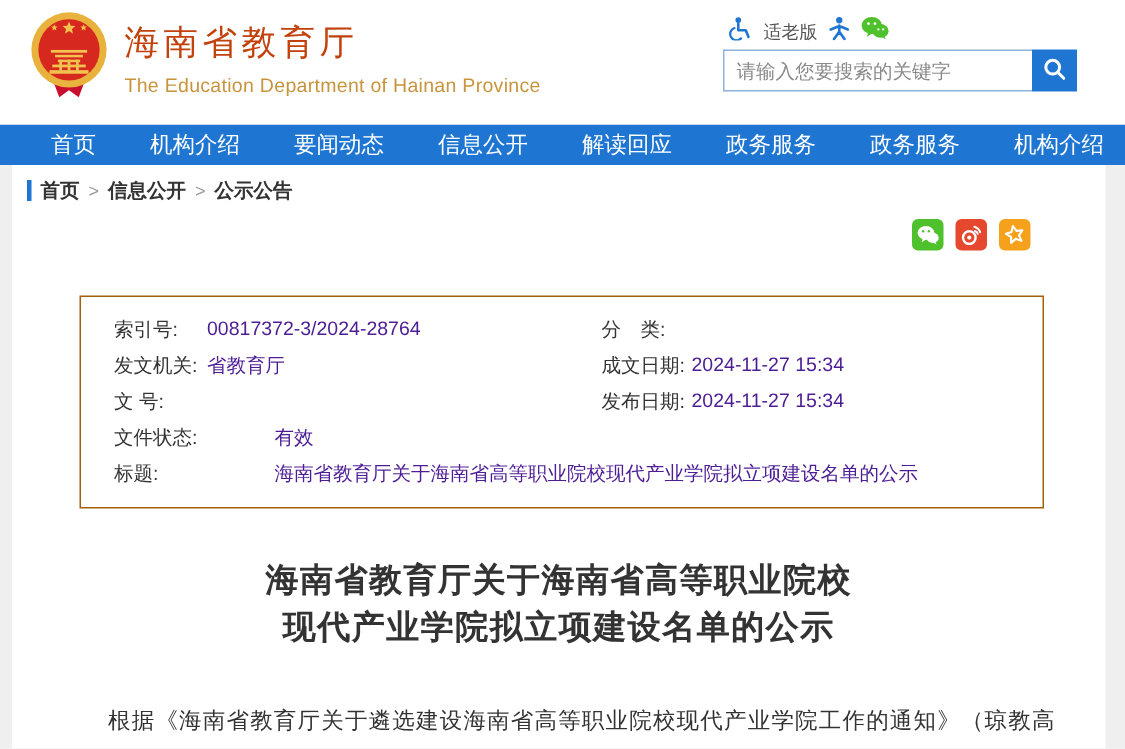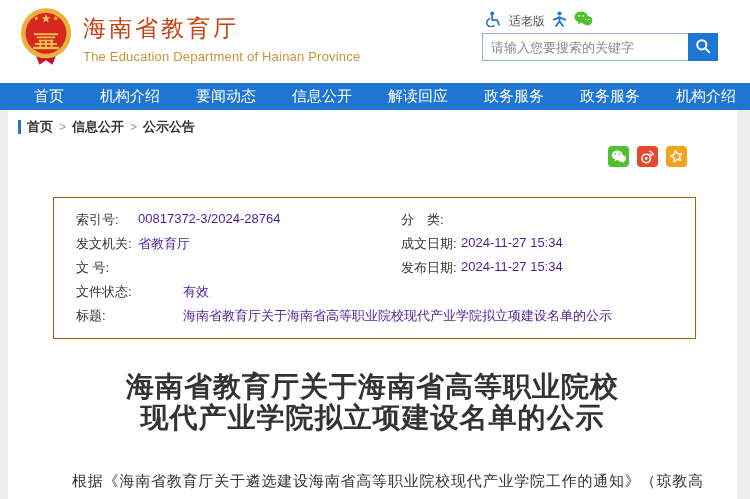--- a/index.html
+++ b/index.html
@@ -47,21 +47,21 @@
   .meta-table { margin:30px 0 0 45px; width:643px; border:1px solid #a16207; padding:10px 0; }
   .meta-row { display:flex; min-height:24px; align-items:center; font-size:13px; color:#333; }
   .meta-cell { display:flex; }
   .meta-cell.c1 { width:347px; padding-left:22px; }
   .meta-cell.c2 { flex:1; }
   .meta-cell.full { padding-left:22px; padding-right:16px;gap:45px; }
   .meta-label { width:62px; flex:none; }
   .meta-label.wide { width:60px; }
   .meta-value { color:#4c1d95; }
 
-  .article-title { margin-top:32px; text-align:center; font-size:28px; color:#333;
+  .article-title { margin-top:32px; text-align:center; font-size:22px; color:#333;
     line-height:31px; letter-spacing:1px; }
 
   .article-body { margin:34px 34px 0 34px; font-size:15px; color:#333; line-height:28px;
     text-indent:2em; text-align:justify; }
 </style>
 </head>
 <body>
 
 <header class="site-header">
   <div class="brand">

